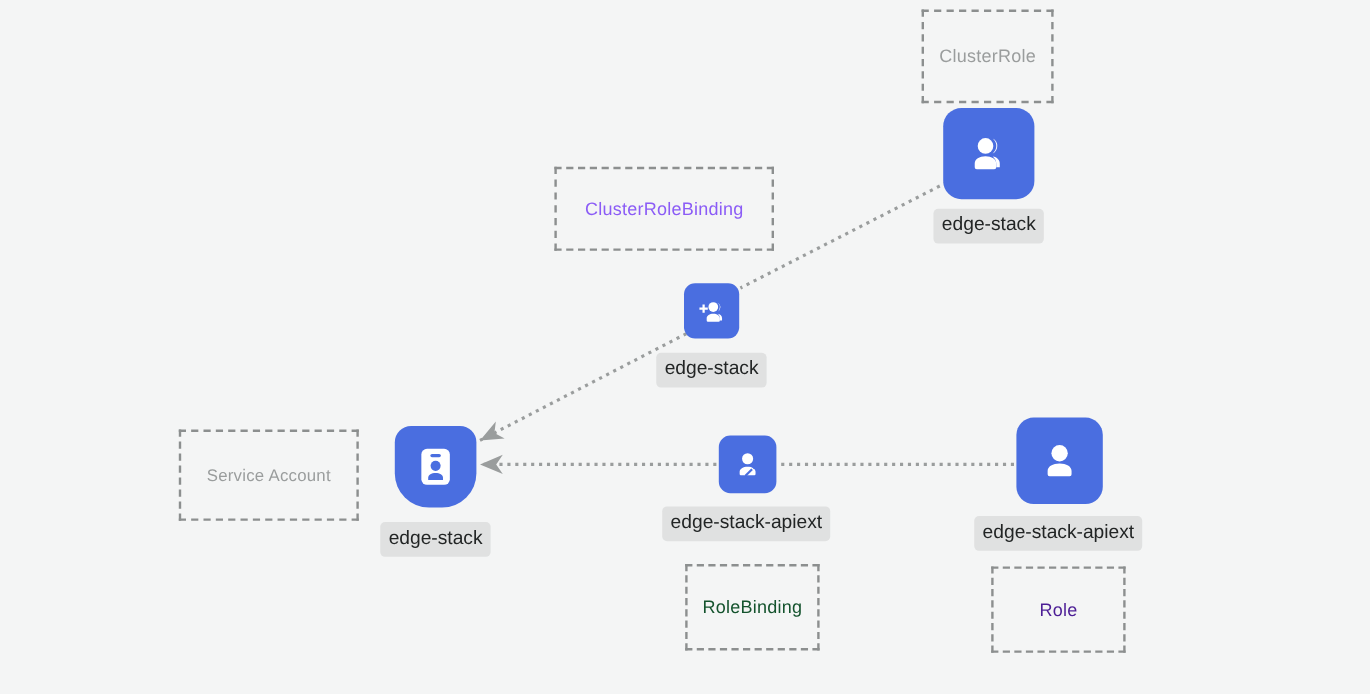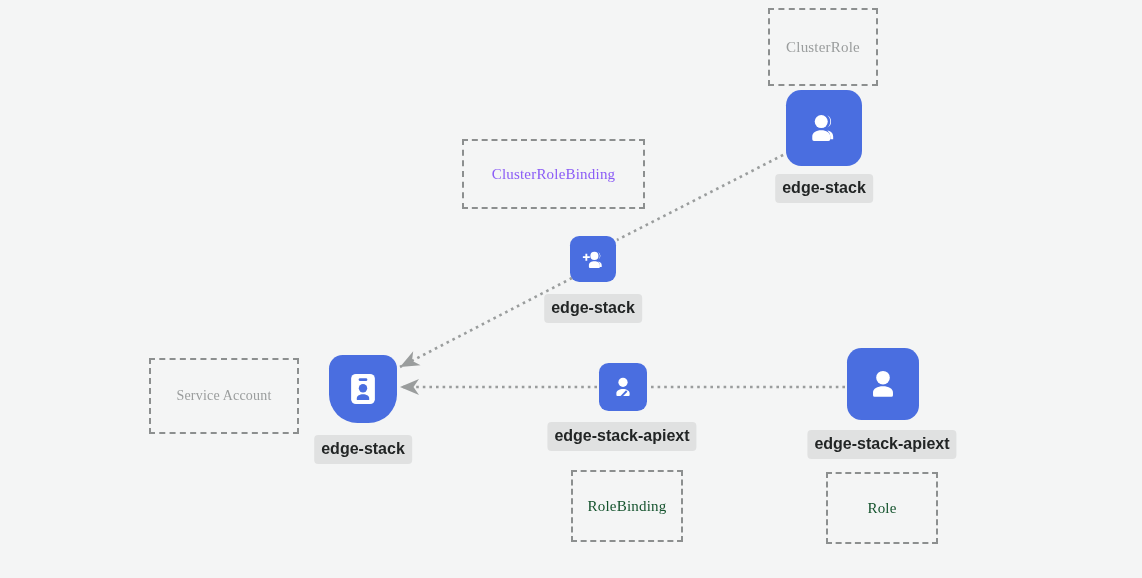--- a/index.html
+++ b/index.html
@@ -26,21 +26,20 @@
     box-sizing: border-box;
     display: flex;
     align-items: center;
     justify-content: center;
   }
   .type-box .type-label {
     color: #9a9d9d;
     font-size: 15px;
     letter-spacing: 0.2px;
     white-space: nowrap;
-    font-family: Liberation Serif, serif;
   }
   .type-box.small .type-label {
     font-size: 14px;
   }
 
   
   #edges {
     position: absolute;
     left: 0;
     top: 0;
@@ -74,21 +73,20 @@
   .chip {
     position: absolute;
     background: #e0e1e1;
     color: #222525;
     border-radius: 4px;
     font-size: 16px;
     line-height: 1;
     padding: 6px 7px 7px 7px;
     white-space: nowrap;
     transform: translateX(-50%);
-    font-weight: bold;
   }
 </style>
 </head>
 <body>
 
 <div id="canvas" style="width: 1142px; height: 578px; background: rgb(244, 245, 245);">
 
   <div class="type-box" style="left: 768px; top: 8px; width: 110px; height: 78px; border-color: rgb(140, 143, 143);">
     <span class="type-label" style="color: rgb(154, 157, 157);">ClusterRole</span>
   </div>
@@ -99,21 +97,21 @@
 
   <div class="type-box small" style="left: 149px; top: 358px; width: 150px; height: 76px; border-color: rgb(140, 143, 143);">
     <span class="type-label" style="color: rgb(154, 157, 157);">Service Account</span>
   </div>
 
   <div class="type-box" style="left: 571px; top: 470px; width: 112px; height: 72px; border-color: rgb(140, 143, 143);">
     <span class="type-label" style="color: #14532d;">RoleBinding</span>
   </div>
 
   <div class="type-box" style="left: 826px; top: 472px; width: 112px; height: 72px; border-color: rgb(140, 143, 143);">
-    <span class="type-label" style="color: #14532d;">Role</span>
+    <span class="type-label" style="color: #4c1d95;">Role</span>
   </div>
 
   <svg id="edges" viewBox="0 0 1142 578" xmlns="http://www.w3.org/2000/svg">
     <g id="edge-lines">
         <line x1="789" y1="152" x2="617" y2="240" stroke="#9a9d9d" stroke-width="2.6" stroke-linecap="butt" stroke-dasharray="2.6 4"></line>
         <line x1="572" y1="278" x2="400" y2="367" stroke="#9a9d9d" stroke-width="2.6" stroke-linecap="butt" stroke-dasharray="2.6 4"></line>
         <line x1="845" y1="387" x2="650" y2="387" stroke="#9a9d9d" stroke-width="2.6" stroke-linecap="butt" stroke-dasharray="2.6 4"></line>
         <line x1="597" y1="387" x2="400" y2="387" stroke="#9a9d9d" stroke-width="2.6" stroke-linecap="butt" stroke-dasharray="2.6 4"></line>
       </g>
     <g id="edge-arrows">

